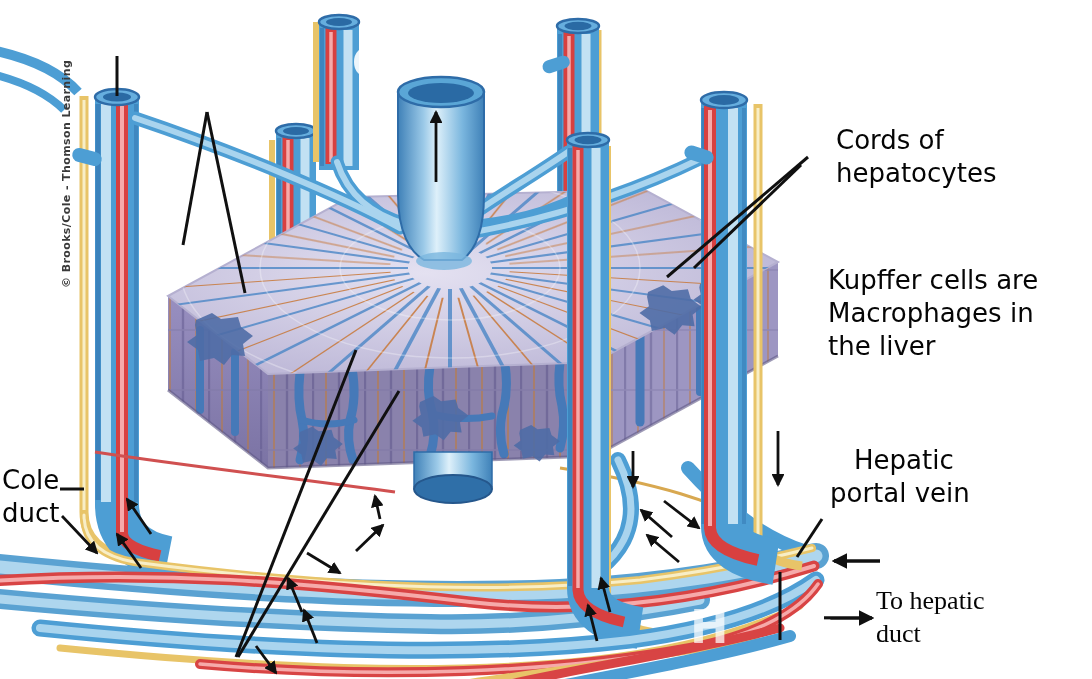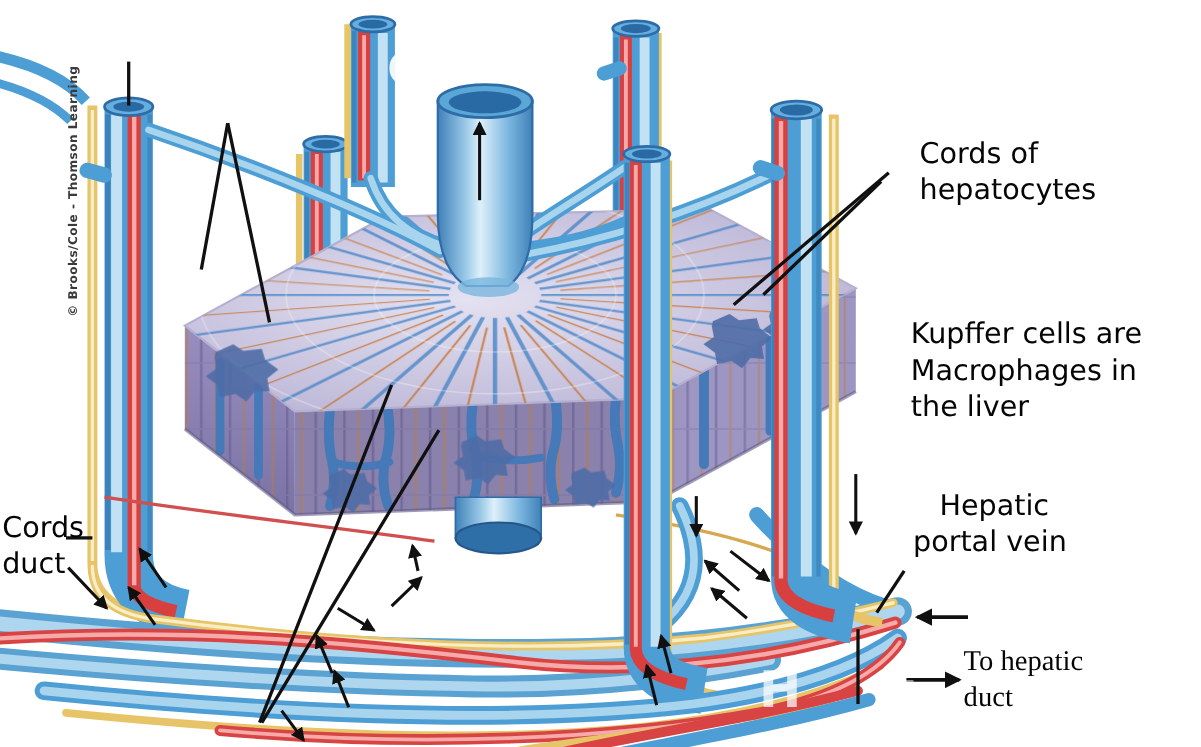--- a/index.html
+++ b/index.html
@@ -1,21 +1,21 @@
 <!DOCTYPE html>
 <html><head>
 <meta charset="utf-8">
 <style>
   html,body{margin:0;padding:0;background:#fff;}
   .stage{position:relative;width:1092px;height:679px;overflow:hidden;background:#fff;
          font-family:"DejaVu Sans",sans-serif;}
   .stage svg{position:absolute;left:0;top:0;}
   .lbl{position:absolute;color:#050505;font-size:26px;line-height:33px;white-space:pre-line;}
   .lbl-cords{left:836px;top:94px;margin-top:30px;}
-  .lbl-kupffer{left:828px;top:264px;margin-top:24px;}
+  .lbl-kupffer{left:828px;top:264px;}
   .lbl-bile{left:2px;top:464px;}
   .lbl-portal{left:830px;top:444px;text-indent:24px;}
   .lbl-tohep{left:876px;top:584px;font-family:Liberation Serif, serif;}
   .copyright{position:absolute;left:60px;top:288px;transform-origin:0 0;transform:rotate(-90deg);
              font-size:11px;font-weight:bold;color:#3a3a3a;letter-spacing:.4px;white-space:nowrap;}
   .ghost{position:absolute;color:#ffffff;font-weight:bold;}
   .g-c{left:352px;top:40px;font-size:40px;opacity:.9;}
   .g-h{left:690px;top:600px;font-size:46px;opacity:.72;}
   .g-i{left:820px;top:604px;font-size:40px;opacity:.5;}
 </style>
@@ -326,20 +326,20 @@
 <div class="ghost g-c">C</div>
 <div class="ghost g-h">H</div>
 <div class="ghost g-i">i</div>
 
 <div class="copyright">© Brooks/Cole - Thomson Learning</div>
 <div class="lbl lbl-cords">Cords of
 hepatocytes</div>
 <div class="lbl lbl-kupffer">Kupffer cells are
 Macrophages in
 the liver</div>
-<div class="lbl lbl-bile">Cords
+<div class="lbl lbl-bile">Cole
 duct</div>
 <div class="lbl lbl-portal">Hepatic
 portal vein</div>
 <div class="lbl lbl-tohep">To hepatic
 duct</div>
 
 </div>
 
 </body></html>

